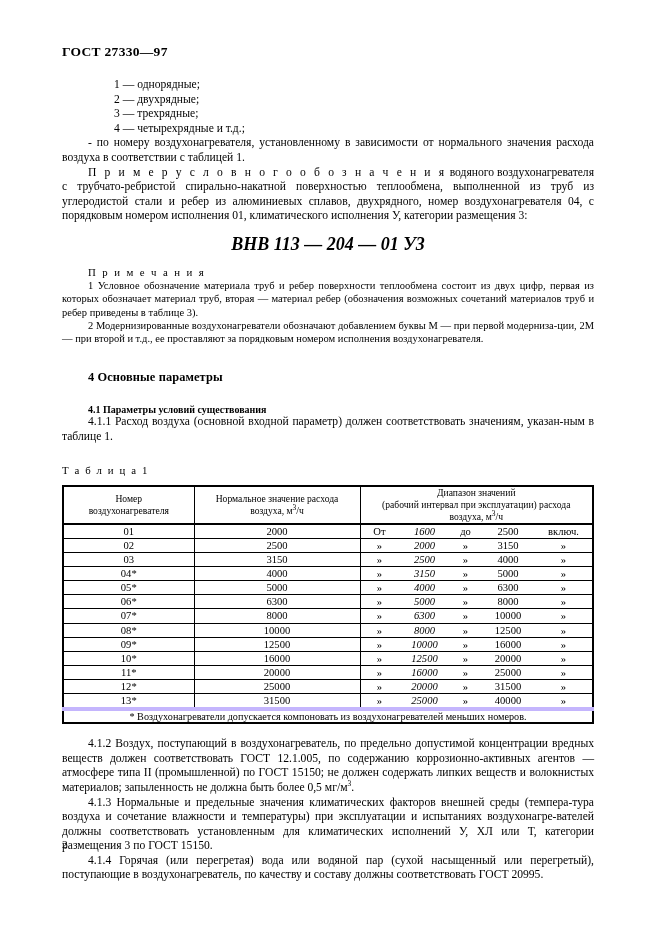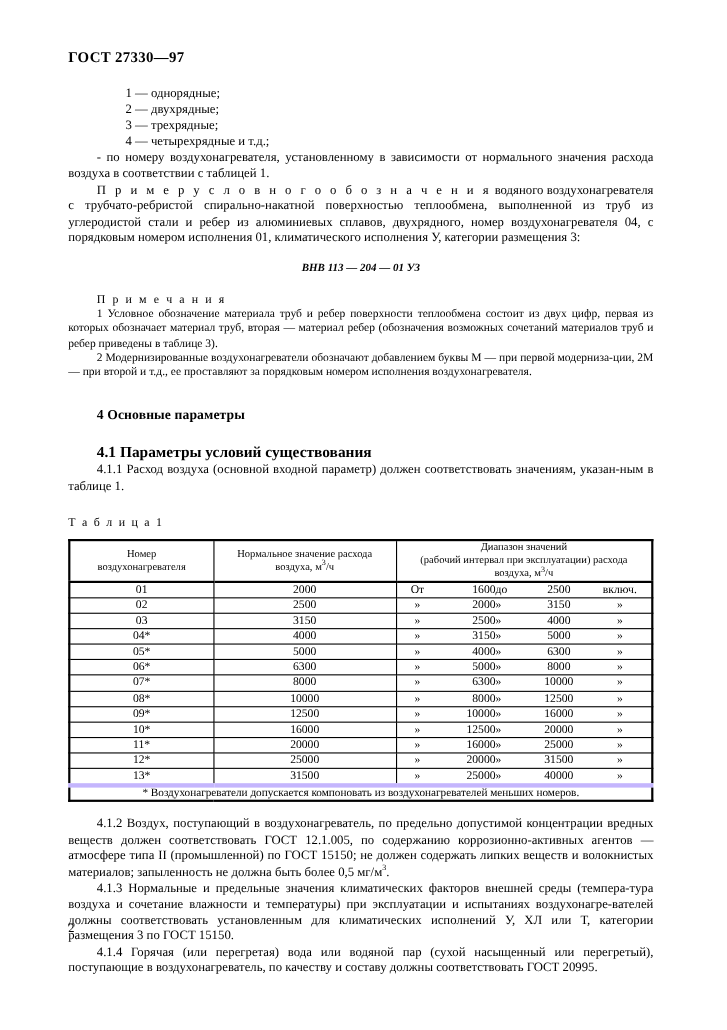--- a/index.html
+++ b/index.html
@@ -48,21 +48,21 @@
   .ind {
     text-indent: 26px;
   }
   .spaced-wide {
     letter-spacing: 2.6px;
   }
   .designation {
     text-align: center;
     font-weight: bold;
     font-style: italic;
-    font-size: 10px;
+    font-size: 18px;
     margin-top: 13px;
     margin-bottom: 13px;
     text-indent: 0;
   }
   .note-head {
     text-indent: 26px;
     letter-spacing: 1.9px;
     font-size: 10.8px;
   }
   .note {
@@ -71,21 +71,21 @@
     text-indent: 26px;
   }
   h2.section {
     font-size: 12.4px;
     font-weight: bold;
     margin: 0;
     padding-left: 26px;
     letter-spacing: 0.1px;
   }
   h3.subsection {
-    font-size: 14px;
+    font-size: 10px;
     font-weight: bold;
     margin: 0;
     padding-left: 26px;
   }
   .gap-md { height: 13px; }
   .gap-lg { height: 19px; }
   .gap-xl { height: 25px; }
   .table-caption {
     font-size: 10.8px;
     letter-spacing: 1.6px;
@@ -124,22 +124,22 @@
     line-height: 13.1px;
     border-top: none;
     border-bottom: none;
   }
   .range-wrap {
     display: flex;
     font-size: 10.6px;
     line-height: 13.1px;
   }
   .r-from { width: 38px; text-align: center; }
-  .r-v1   { width: 52px; text-align: right; }
-  .r-to   { width: 30px; text-align: left; }
+  .r-v1   { width: 52px; text-align: center; font-style: italic; }
+  .r-to   { width: 30px; text-align: center; }
   .r-v2   { width: 55px; text-align: center; }
   .r-inc  { width: 56px; text-align: center; }
   td.range-cell {
     border-top: none;
     border-bottom: none;
     padding-left: 1px;
   }
   tr.first-data td { border-top: none; }
   tr.last-data td { border-bottom: 4px solid #c4b5fd; }
   td.footnote {

